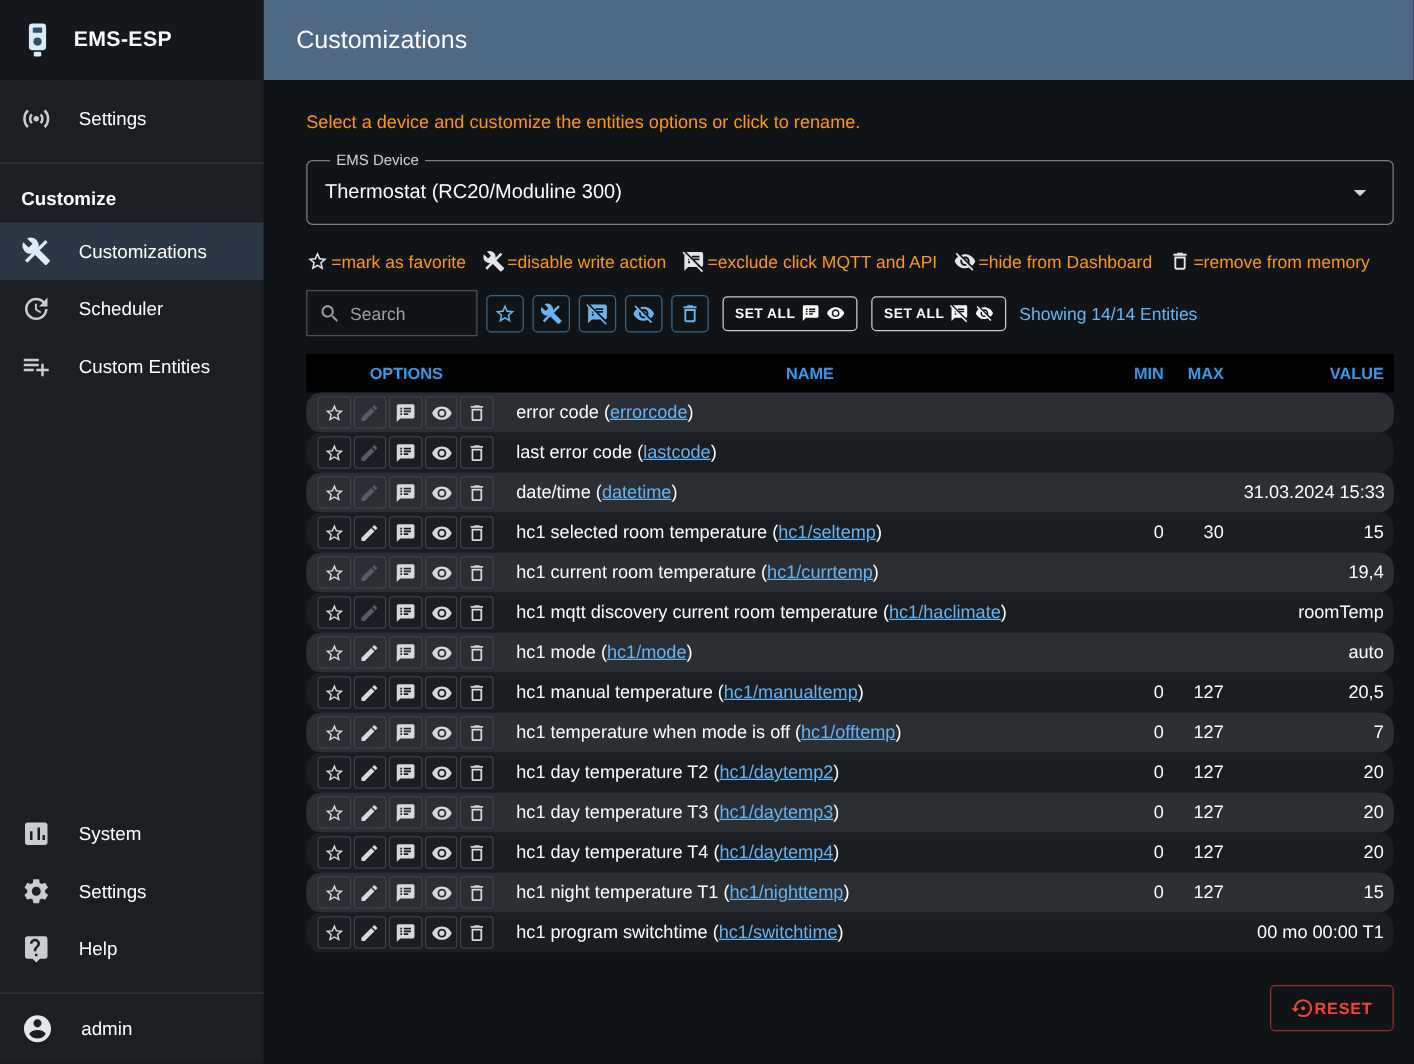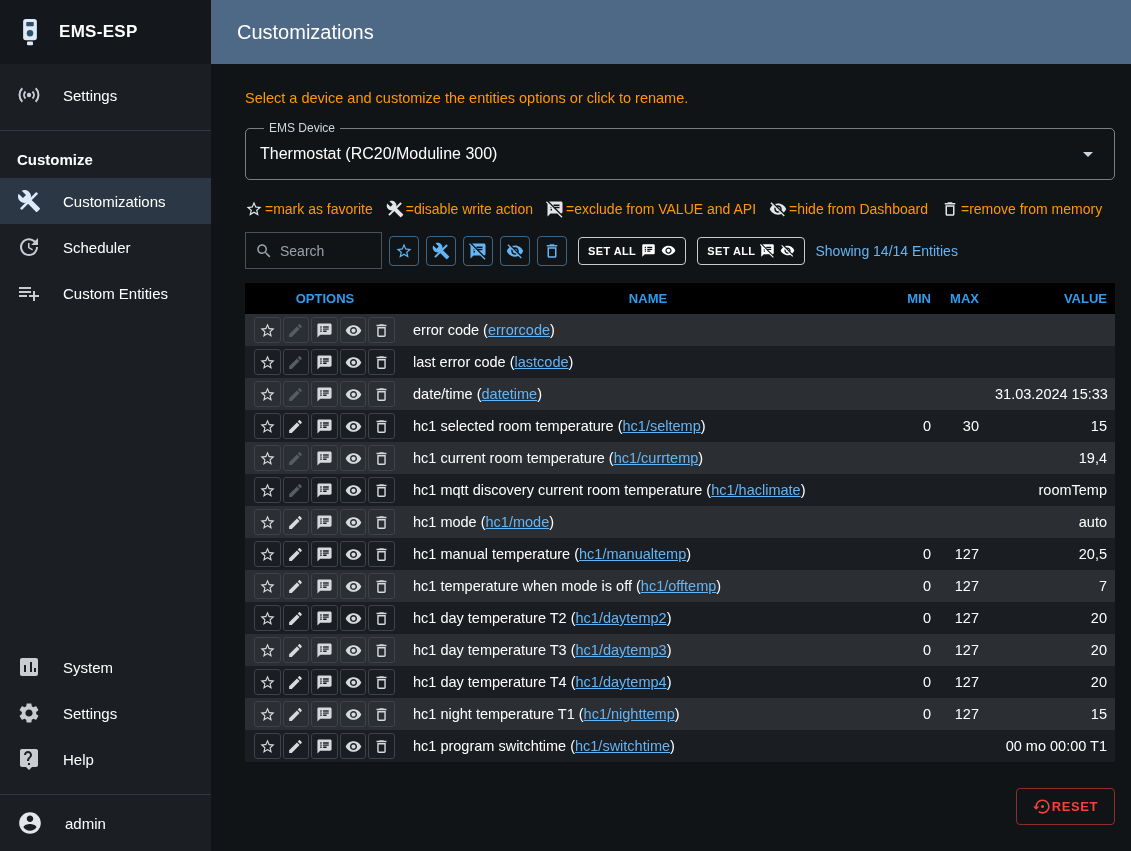--- a/index.html
+++ b/index.html
@@ -59,21 +59,21 @@
   .setall-btn .icn { font-size:15px; color:#fff; }
   .showing { margin-left:10px; color:#64b5f6; font-size:14px; }
 
   
   .table { margin-top:14px; width:100%; }
   .thead, .trow { display:grid; grid-template-columns:160px 1fr 48px 48px 128px; align-items:center; }
   .thead { background:#000; height:31px; color:#2f9cee; font-size:13px; font-weight:700; }
   .th { padding:0 8px; }
   .th.center { text-align:center; }
   .th.right { text-align:right; }
-  .trow { height:32px; font-size:14.5px; }
+  .trow { height:32px; font-size:14.5px;border-radius:12px; }
   .trow.odd { background:#2b2f34; }
   .trow.even { background:#1a1d21; }
   .cell { padding:0 8px; }
   .cell.options { display:flex; align-items:center; padding-left:9px; }
   .opt-btn { width:29px; height:26px; border:1px solid #3e434a; border-radius:3px; display:flex; align-items:center; justify-content:center; color:#d6d9dd; margin-right:2px; cursor:pointer; background:transparent; }
   .opt-btn .icn { font-size:17px; }
   .opt-btn.disabled { color:#565c63; cursor:default; }
   .cell.name { color:#fff; cursor:pointer; white-space:nowrap; overflow:hidden; }
   .cell.name a { color:#64b5f6; text-decoration:underline; cursor:pointer; }
   .cell.num { text-align:right; color:#fff; white-space:nowrap; }
@@ -225,21 +225,21 @@
               </svg>
             </span>
           <span>=disable write action</span>
         </span>
         <span class="legend-item">
           <span class="icn">
               <svg viewBox="0 0 24 24">
                 <path d="M10.54 11l-.54-.54L7.54 8 6 6.46 2.38 2.84 1.27 1.73 0 3l2.01 2.01L2 22l4-4h9l5.73 5.73 1.27-1.27L17.54 18l-7-7zM8 14H6v-2h2v2zm-2-3V9l2 2H6zm14-9H4.08L10 7.92V6h8v2h-7.92l1 1H18v2h-4.92l6.99 6.99C21.14 17.95 22 17.08 22 16V4c0-1.1-.9-2-2-2z"></path>
               </svg>
             </span>
-          <span>=exclude from VALUE and API</span>
+          <span>=exclude click MQTT and API</span>
         </span>
         <span class="legend-item">
           <span class="icn">
               <svg viewBox="0 0 24 24">
                 <path d="M12 7c2.76 0 5 2.24 5 5 0 .65-.13 1.26-.36 1.83l2.92 2.92c1.51-1.26 2.7-2.89 3.43-4.75-1.73-4.39-6-7.5-11-7.5-1.4 0-2.74.25-3.98.7l2.16 2.16C10.74 7.13 11.35 7 12 7zM2 4.27l2.28 2.28.46.46C3.08 8.3 1.78 10.02 1 12c1.73 4.39 6 7.5 11 7.5 1.55 0 3.03-.3 4.38-.84l.42.42L19.73 22 21 20.73 3.27 3 2 4.27zM7.53 9.8l1.55 1.55c-.05.21-.08.43-.08.65 0 1.66 1.34 3 3 3 .22 0 .44-.03.65-.08l1.55 1.55c-.67.33-1.41.53-2.2.53-2.76 0-5-2.24-5-5 0-.79.2-1.53.53-2.2zm4.31-.78l3.15 3.15.02-.16c0-1.66-1.34-3-3-3l-.17.01z"></path>
               </svg>
             </span>
           <span>=hide from Dashboard</span>
         </span>
         <span class="legend-item">

